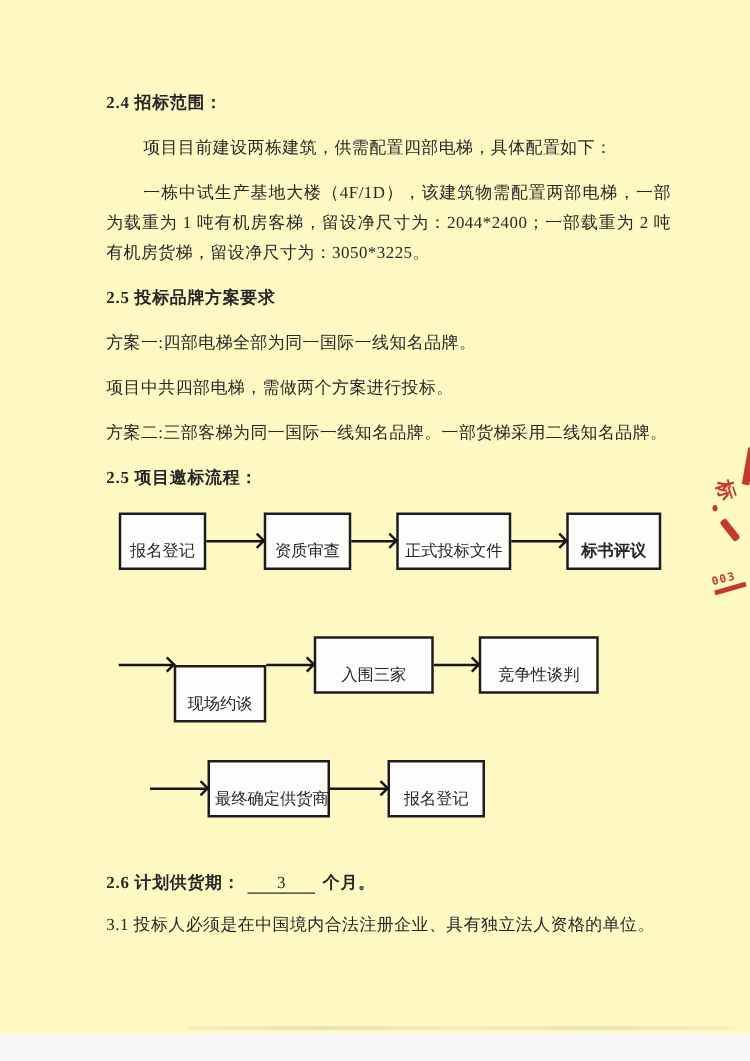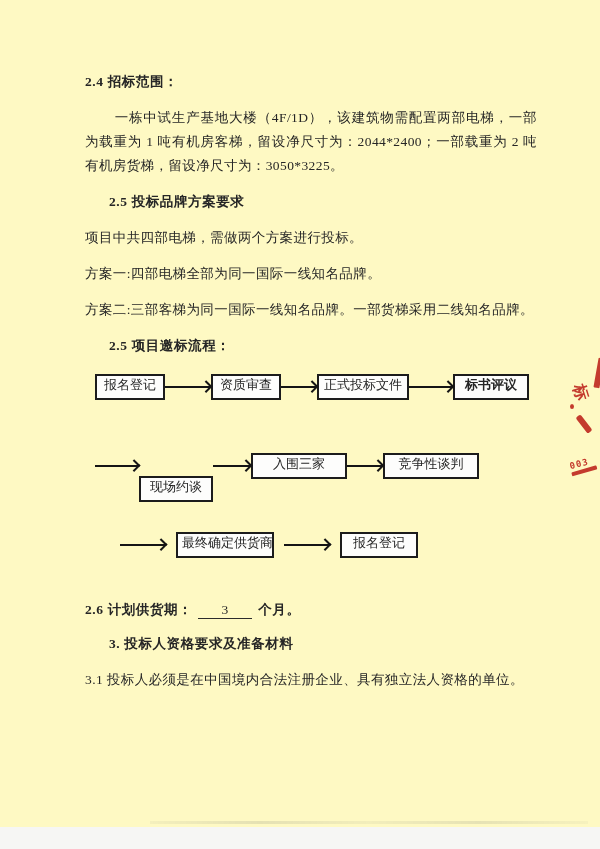--- a/index.html
+++ b/index.html
@@ -28,37 +28,37 @@
     letter-spacing:0.4px;
   }
   .indent{text-indent:2.2em;}
   .hd{
     font-weight:bold;
     font-size:13.5px;
     line-height:24px;
     margin:0 0 12px 0;
     letter-spacing:0.6px;
   }
-  .hd-gap{margin-top:8px;margin-left:24px;}
+  .hd-gap{margin-top:8px;}
 
   
   .flow{margin-top:16px;}
   .flow-row{
     display:flex;
     align-items:center;
     margin-bottom:30px;
   }
   .flow-row.r1{margin-left:10px;}
   .flow-row.r2{margin-left:10px;}
-  .flow-row.r3{margin-left:35px;margin-bottom:0;gap:10px;}
+  .flow-row.r3{margin-left:35px;margin-bottom:0;}
   .fbox{
     border:2px solid #1c1c1c;
     font-size:13px;
     line-height:13px;
-    padding:2px 4px 7px 4px;
+    padding:22px 4px 7px 4px;
     text-align:center;
     white-space:nowrap;
     background:#fdfdfc;
     box-sizing:border-box;
     flex:0 0 auto;
   }
   .fbox.thick{border-width:2.5px;}
   .arrow{
     position:relative;
     height:2px;
@@ -158,29 +158,30 @@
   }
 </style>
 </head>
 <body>
 
 <div class="page">
   <div class="content">
 
     <p class="hd">2.4 招标范围：</p>
 
+    <p class="para indent">项目目前建设两栋建筑，供需配置四部电梯，具体配置如下：</p>
 
     <p class="para indent">一栋中试生产基地大楼（4F/1D），该建筑物需配置两部电梯，一部为载重为 1 吨有机房客梯，留设净尺寸为：2044*2400；一部载重为 2 吨有机房货梯，留设净尺寸为：3050*3225。</p>
 
 
     <p class="hd hd-gap">2.5 投标品牌方案要求</p>
 
+    <p class="para">方案一:四部电梯全部为同一国际一线知名品牌。</p>
+
     <p class="para">项目中共四部电梯，需做两个方案进行投标。</p>
-
-    <p class="para">方案一:四部电梯全部为同一国际一线知名品牌。</p>
 
     <p class="para">方案二:三部客梯为同一国际一线知名品牌。一部货梯采用二线知名品牌。</p>
 
     <p class="hd hd-gap">2.5 项目邀标流程：</p>
 
     <div class="flow">
 
       <div class="flow-row r1">
         <div class="fbox bw70">报名登记</div>
         <span class="arrow w46"></span>
@@ -208,21 +209,20 @@
       </div>
 
     </div>
 
     <p class="hd supply">
       <span>2.6 计划供货期：</span>
       <span class="blank-fill">3</span>
       <span>个月。</span>
     </p>
 
-    <p class="hd hd-gap">3. 投标人资格要求及准备材料</p>
 
     <p class="para">3.1 投标人必须是在中国境内合法注册企业、具有独立法人资格的单位。</p>
 
   </div>
 
   <div class="stamp">
     <div class="s-bar"></div>
     <div class="s-char">标</div>
     <div class="s-dot"></div>
     <div class="s-diag"></div>

